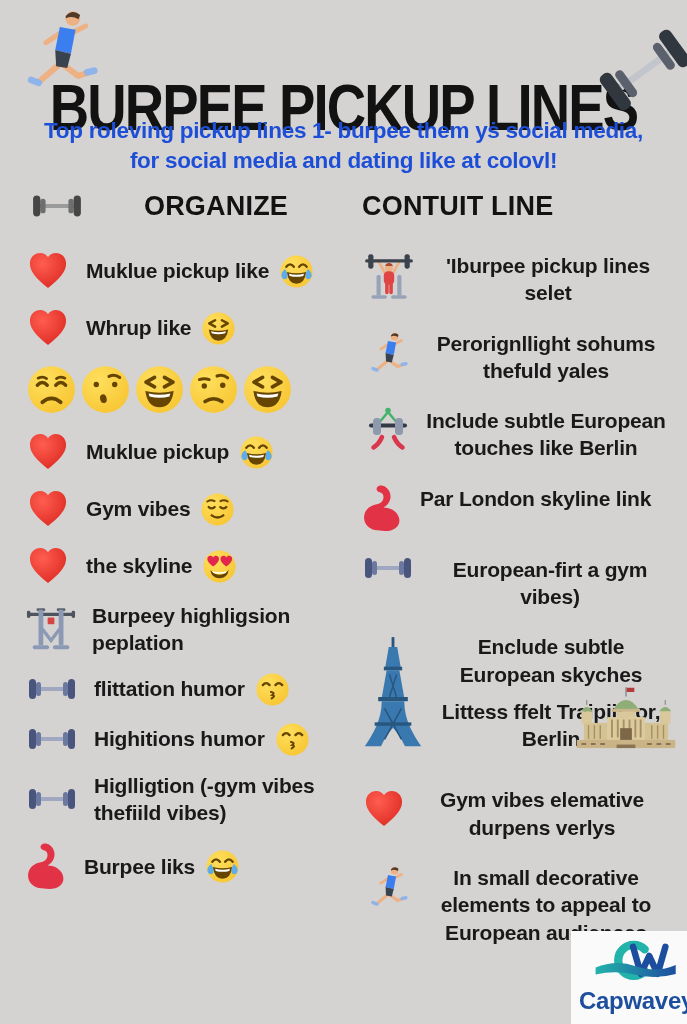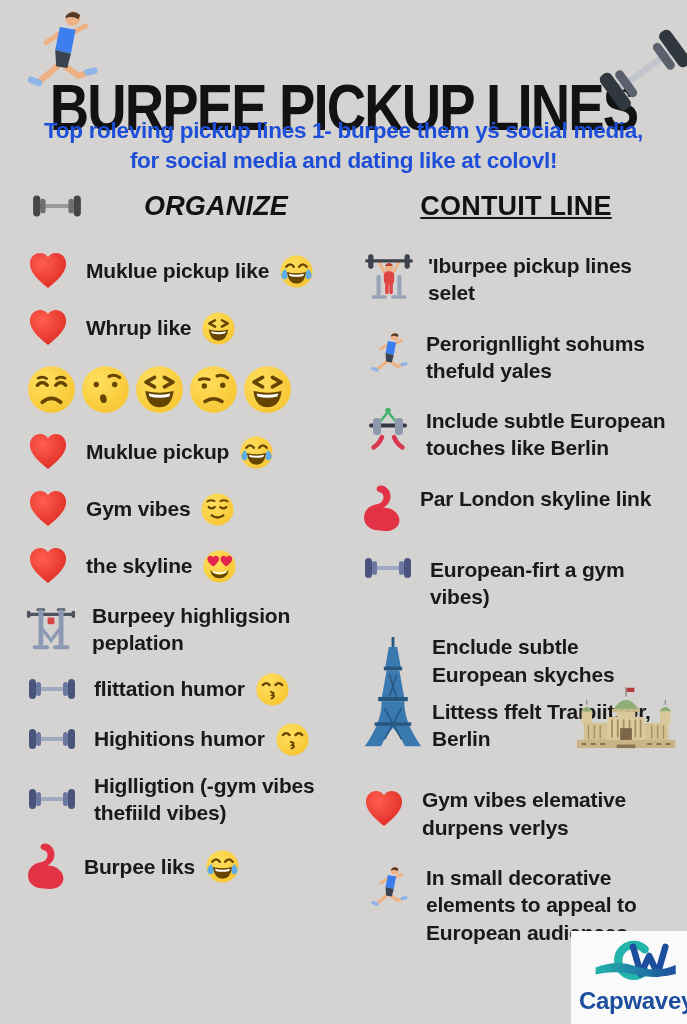--- a/index.html
+++ b/index.html
@@ -13,30 +13,30 @@
          transform:scaleX(.94) scaleY(1.12);}
   .subtitle{position:absolute;top:116px;left:0;right:0;text-align:center;
             font-size:22.5px;font-weight:700;line-height:1.32;color:#1d4ed8;letter-spacing:-.3px;}
   
   .columns{position:absolute;top:186px;left:26px;width:644px;display:flex;gap:14px;}
   .col{display:flex;flex-direction:column;}
   .col-left{width:322px;}
   .col-right{width:308px;}
   .col-header{display:flex;align-items:center;margin-bottom:24px;min-height:40px;}
   .col-header h2{margin:0;font-size:27px;font-weight:800;letter-spacing:.2px;color:#121212;}
-  .col-left .col-header h2{flex:1;text-align:center;font-style:italic;}
-  .col-right .col-header{justify-content:center;text-decoration:underline;}
+  .col-left .col-header h2{flex:1;text-align:center;}
+  .col-right .col-header{}
   .hdr-icon{width:54px;height:28px;flex:none;margin-left:4px;}
   
   .item{display:flex;align-items:center;margin-bottom:15px;}
   .col-right .item{margin-bottom:21px;align-items:flex-start;}
   .col-right .item .icon{margin-top:0;}
   .item .icon{flex:none;margin-right:16px;}
   .txt{font-size:21px;font-weight:700;line-height:1.3;letter-spacing:-.2px;color:#191919;}
-  .col-right .txt{max-width:240px;padding-top:2px;}
+  .col-right .txt{max-width:240px;padding-top:2px;text-align:center;}
   .txt .t2{display:block;margin-top:10px;}
   .emoji{width:35px;height:35px;flex:none;margin-left:10px;}
   .emoji-row{margin:6px 0 16px 0;}
   .emoji-row .emoji{width:51px;height:51px;margin:0 3px 0 0;}
   
   .i-red-heart{width:44px;height:42px;}
   .i-dumbbell-blue{width:52px;height:28px;}
   .i-squat-rack{width:50px;height:50px;}
   .i-bicep{width:42px;height:50px;}
   .i-lifter{width:54px;height:54px;margin-right:12px!important;}

